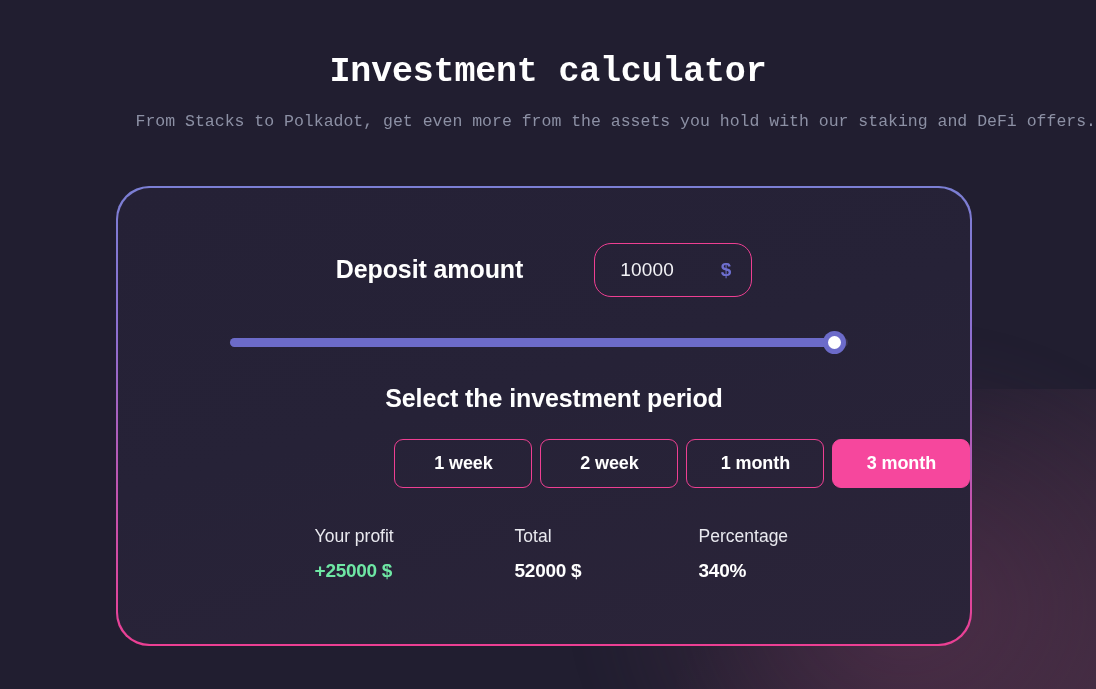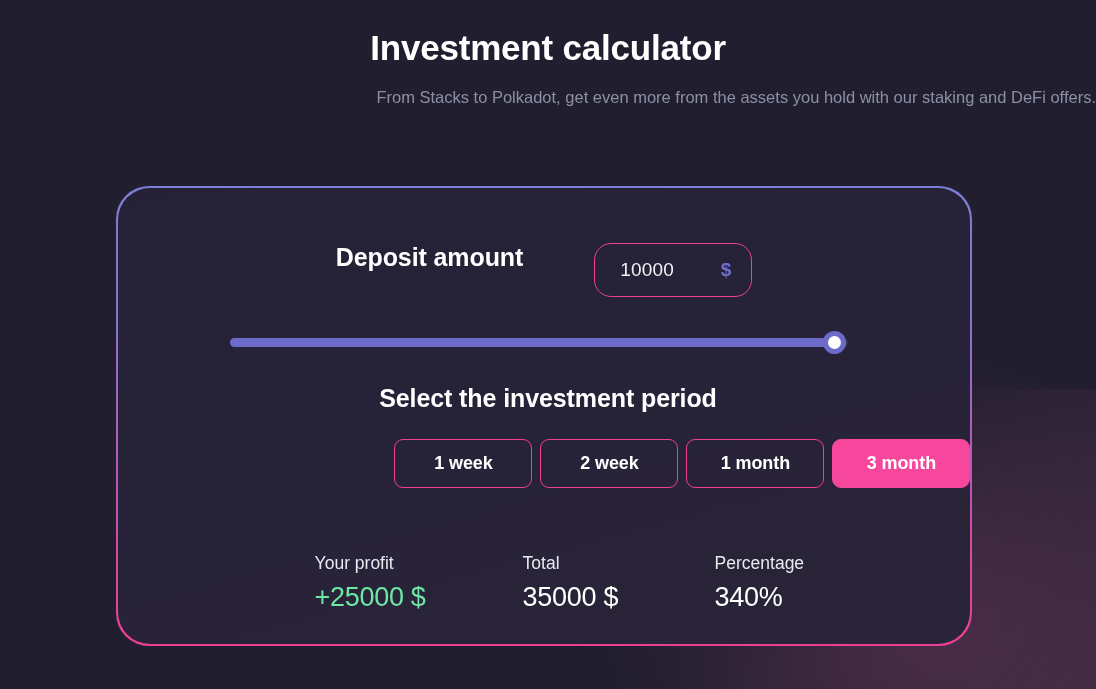--- a/index.html
+++ b/index.html
@@ -46,22 +46,23 @@
 
   .page {
     position: relative;
     width: 1096px;
     height: 689px;
     z-index: 2;
   }
 
   
   .header {
-    padding-top: 26px;
+    padding-top: 50px;
     text-align: center;
+    font-family: Liberation Mono, monospace;
   }
   .page-title {
     font-size: 35px;
     font-weight: bold;
     color: #ffffff;
     letter-spacing: -0.2px;
     line-height: 44px;
   }
   .page-subtitle {
     margin-top: 14px;
@@ -91,21 +92,21 @@
     position: relative;
   }
 
   
   .deposit-row {
     position: absolute;
     left: 0;
     top: 55px;
     width: 100%;
     display: flex;
-    align-items: flex-start;
+    align-items: center;
     justify-content: center;
     gap: 71px;
   }
   .deposit-label {
     font-size: 25px;
     font-weight: bold;
     color: #ffffff;
     letter-spacing: -0.1px;
   }
   .deposit-input-box {
@@ -174,21 +175,21 @@
     content: "";
     width: 13px;
     height: 13px;
     border-radius: 50%;
     background: #ffffff;
   }
 
   
   .period-title {
     position: absolute;
-    left: 4px;
+    left: 10px;
     top: 196px;
     width: 100%;
     text-align: center;
     font-size: 25px;
     font-weight: bold;
     color: #ffffff;
     letter-spacing: -0.1px;
   }
   .period-buttons {
     position: absolute;
@@ -220,38 +221,37 @@
     background: #f6479d;
     border-color: #f6479d;
   }
 
   
   .results {
     position: absolute;
     left: 197px;
     top: 337px;
     display: flex;
-    gap: 12px;
-    margin-top: 27px;
+    gap: 4px;
   }
   .result-col { text-align: left; }
   .result-col.c-profit { width: 196px; }
   .result-col.c-total  { width: 180px; }
   .result-col.c-pct    { width: 170px; }
 
   .result-label {
     font-size: 17.5px;
     color: #e9e9ef;
     font-weight: normal;
     line-height: 22px;
   }
   .result-value {
     margin-top: 7px;
-    font-size: 27px;
-    font-weight: normal;
+    font-size: 19px;
+    font-weight: bold;
     color: #ffffff;
     line-height: 33px;
     letter-spacing: -0.3px;
   }
   .result-value.positive { color: #6ee7a4; }
 </style>
 </head>
 <body>
 
 <div class="bg-glow"></div>
@@ -290,21 +290,21 @@
         <button class="period-btn active">3 month</button>
       </div>
 
       <div class="results">
         <div class="result-col c-profit">
           <div class="result-label">Your profit</div>
           <div class="result-value positive">+25000 $</div>
         </div>
         <div class="result-col c-total">
           <div class="result-label">Total</div>
-          <div class="result-value">35000 $</div>
+          <div class="result-value">52000 $</div>
         </div>
         <div class="result-col c-pct">
           <div class="result-label">Percentage</div>
           <div class="result-value">340%</div>
         </div>
       </div>
 
     </div>
   </div>
 </div>

